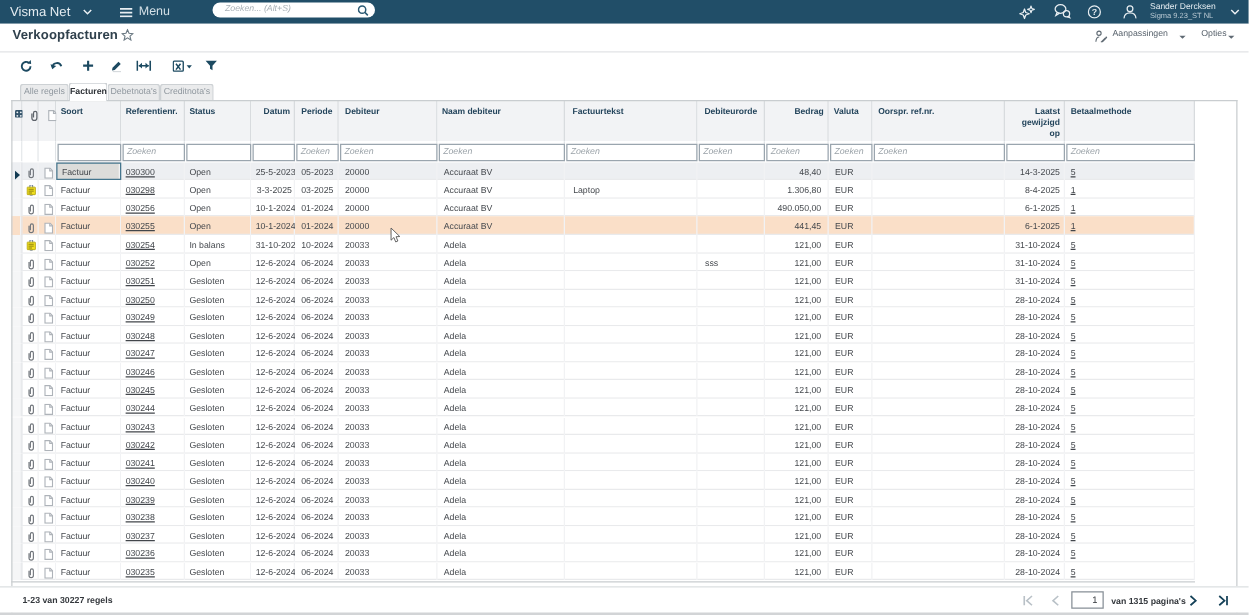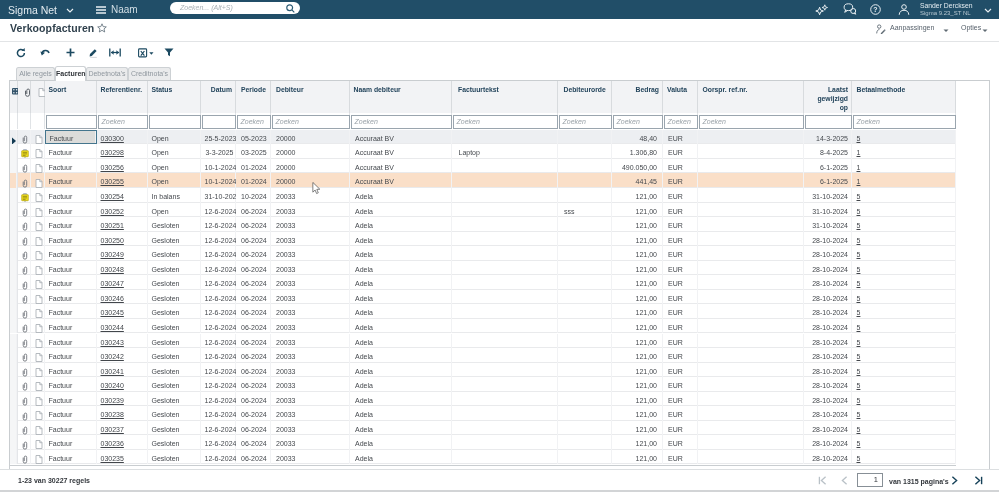--- a/index.html
+++ b/index.html
@@ -23,28 +23,28 @@
 .selcol{background:#f5f6f7;border-right:1px solid #e4e6e9}
 .row.hl .cell.selcol{background:#fadfc8}
 .row.sel .cell.selcol{background:#edeff2}
 .pager{left:0;top:469px;width:999px;height:21px;background:#fff;border-top:1px solid #dcdfe1}
 .botline{left:9px;top:464.5px;width:947px;height:1px;background:#c9cdd0}
 .bstrip{left:0;top:490px;width:999px;height:2px;background:#d2d4d6}
 .gline{background:#c9cdd0}
 
 </style></head><body>
 <div class="a topbar"></div>
-<div class="a" style="left:8px;top:3.5px;font-size:10.5px;color:#e4ecf1">Sigma Net</div>
+<div class="a" style="left:8px;top:3.5px;font-size:10.5px;color:#e4ecf1">Visma Net</div>
 <div class="a" style="left:66px;top:7px"><svg width="8" height="5" viewBox="0 0 8 5" style="">
       <path d="M1 1 L4 4 L7 1" fill="none" stroke="#e8eef2" stroke-width="1.2"></path>
     </svg></div>
 <div class="a" style="left:96px;top:5.5px"><svg width="10" height="8" viewBox="0 0 10 8" style="">
       <path d="M0 1 H10 M0 4 H10 M0 7 H10" stroke="#e8eef2" stroke-width="1.4"></path>
     </svg></div>
-<div class="a" style="left:111px;top:4px;font-size:10px;color:#d3dfe6">Naam</div>
+<div class="a" style="left:111px;top:4px;font-size:10px;color:#d3dfe6">Menu</div>
 <div class="a search">Zoeken... (Alt+S)</div>
 <div class="a" style="left:286px;top:3.5px"><svg width="9" height="9" viewBox="0 0 9 9" style="">
       <circle cx="3.7" cy="3.7" r="2.9" fill="none" stroke="#2a5a74" stroke-width="1.2"></circle>
       <path d="M5.9 5.9 L8.3 8.3" stroke="#2a5a74" stroke-width="1.2"></path>
     </svg></div>
 <div class="a" style="left:815px;top:3.5px"><svg width="13" height="12" viewBox="0 0 13 12" style="">
       <path d="M4.6 3.2 L5.6 6 L8.4 7 L5.6 8 L4.6 10.8 L3.6 8 L0.8 7 L3.6 6 Z" fill="none" stroke="#e8eef2" stroke-width="1" stroke-linejoin="round"></path>
       <path d="M9.8 0.8 L10.5 2.8 L12.5 3.5 L10.5 4.2 L9.8 6.2 L9.1 4.2 L7.1 3.5 L9.1 2.8 Z" fill="none" stroke="#e8eef2" stroke-width="0.9" stroke-linejoin="round"></path>
     </svg></div>
 <div class="a" style="left:843px;top:3px"><svg width="14" height="12" viewBox="0 0 14 12" style="">

